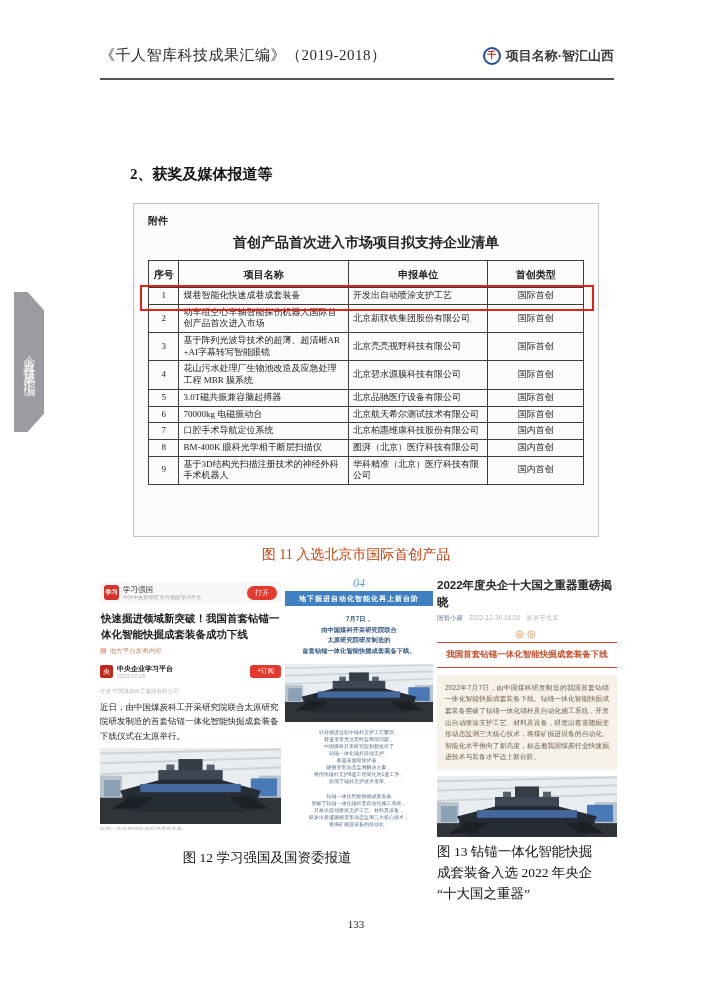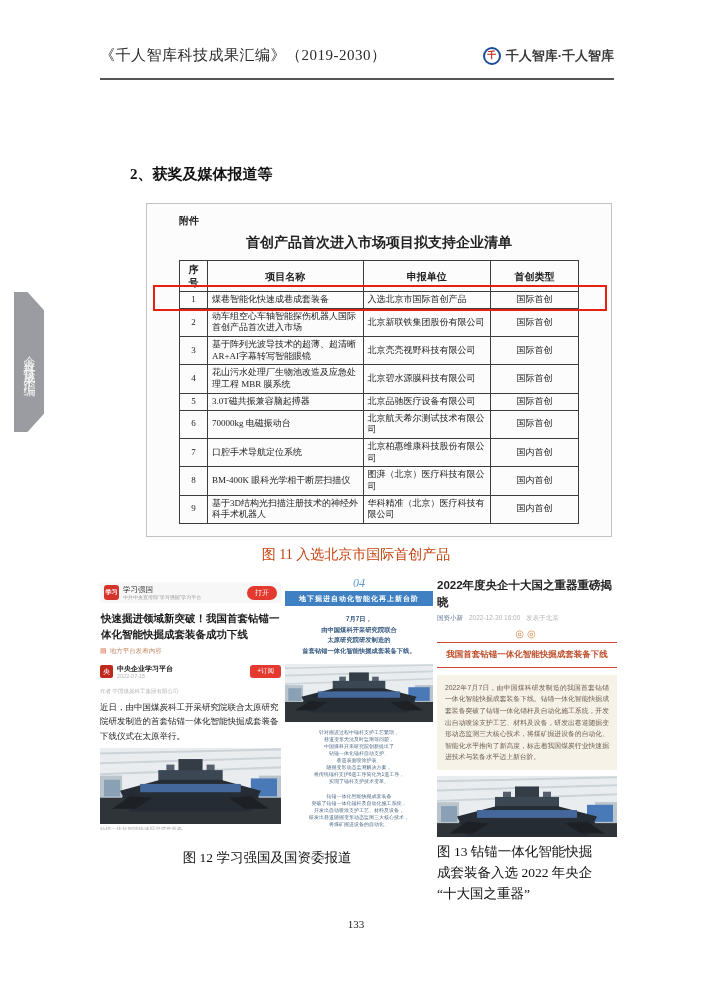--- a/index.html
+++ b/index.html
@@ -25,21 +25,21 @@
                  font-family:"Liberation Sans",sans-serif;}
 
   
   .intro-p{position:absolute;left:100px;top:98px;width:514px;font-size:15px;line-height:1.95;
            text-indent:2em;margin:0;font-weight:600;color:#111;}
   .sec-heading{position:absolute;left:100px;top:165px;width:514px;font-size:15px;font-weight:bold;
                text-indent:2em;margin:0;color:#111;}
 
   
   .fig-table{position:absolute;left:133px;top:203px;width:466px;height:334px;background:#fcfcfc;
-             border:1px solid #c2c2c2;box-sizing:border-box;padding:10px 32px;overflow:hidden;margin-left:13px;}
+             border:1px solid #c2c2c2;box-sizing:border-box;padding:10px 14px;overflow:hidden;}
   .attach-label{font-size:10px;font-weight:bold;color:#222;margin:0;}
   .tbl-title{text-align:center;font-size:14px;font-weight:bold;margin:6px 0 8px;color:#222;}
   table.attachment{width:100%;border-collapse:collapse;table-layout:fixed;}
   table.attachment th,table.attachment td{border:1px solid #3c3c3c;padding:2px 4px;font-size:9px;
              line-height:1.3;color:#222;word-break:break-all;}
   table.attachment th{font-size:10px;text-align:center;height:22px;}
   td.c0,td.c3{text-align:center;}
   col.c0{width:7%;}col.c1{width:39%;}col.c2{width:32%;}col.c3{width:22%;}
   .red-box{position:absolute;left:6px;right:4px;border:2px solid #e52015;pointer-events:none;}
 
@@ -97,24 +97,24 @@
   .gz-body{margin-top:7px;background:#f7f2e8;padding:7px 8px;font-size:6.8px;color:#6a5c4c;
            line-height:1.7;text-align:justify;}
   .gz-photo-wrap{margin-top:6px;}
 </style>
 </head>
 <body>
 
 <div class="page">
 
   <div class="header">
-    <span class="title">《千人智库科技成果汇编》（2019-2030）</span>
+    <span class="title">《千人智库科技成果汇编》（2019-2018）</span>
     <span class="brand">
       <span class="logo">千</span>
-      <span class="brand-text">千人智库·千人智库</span>
+      <span class="brand-text">项目名称·智汇山西</span>
     </span>
   </div>
 
   <div class="side-tab">
     <span>企业科技成果汇编</span>
   </div>
 
   <p class="sec-heading">2、获奖及媒体报道等</p>
 
   <div class="fig-table" id="fig-table">
@@ -132,21 +132,21 @@
           <th>序号</th>
           <th>项目名称</th>
           <th>申报单位</th>
           <th>首创类型</th>
         </tr>
       </thead>
       <tbody id="tbl-body">
           <tr>
             <td class="c0">1</td>
             <td class="c1">煤巷智能化快速成巷成套装备</td>
-            <td class="c2">入选北京市国际首创产品</td>
+            <td class="c2">开发出自动喷涂支护工艺</td>
             <td class="c3">国际首创</td>
           </tr>
           <tr>
             <td class="c0">2</td>
             <td class="c1">动车组空心车轴智能探伤机器人国际首创产品首次进入市场</td>
             <td class="c2">北京新联铁集团股份有限公司</td>
             <td class="c3">国际首创</td>
           </tr>
           <tr>
             <td class="c0">3</td>

